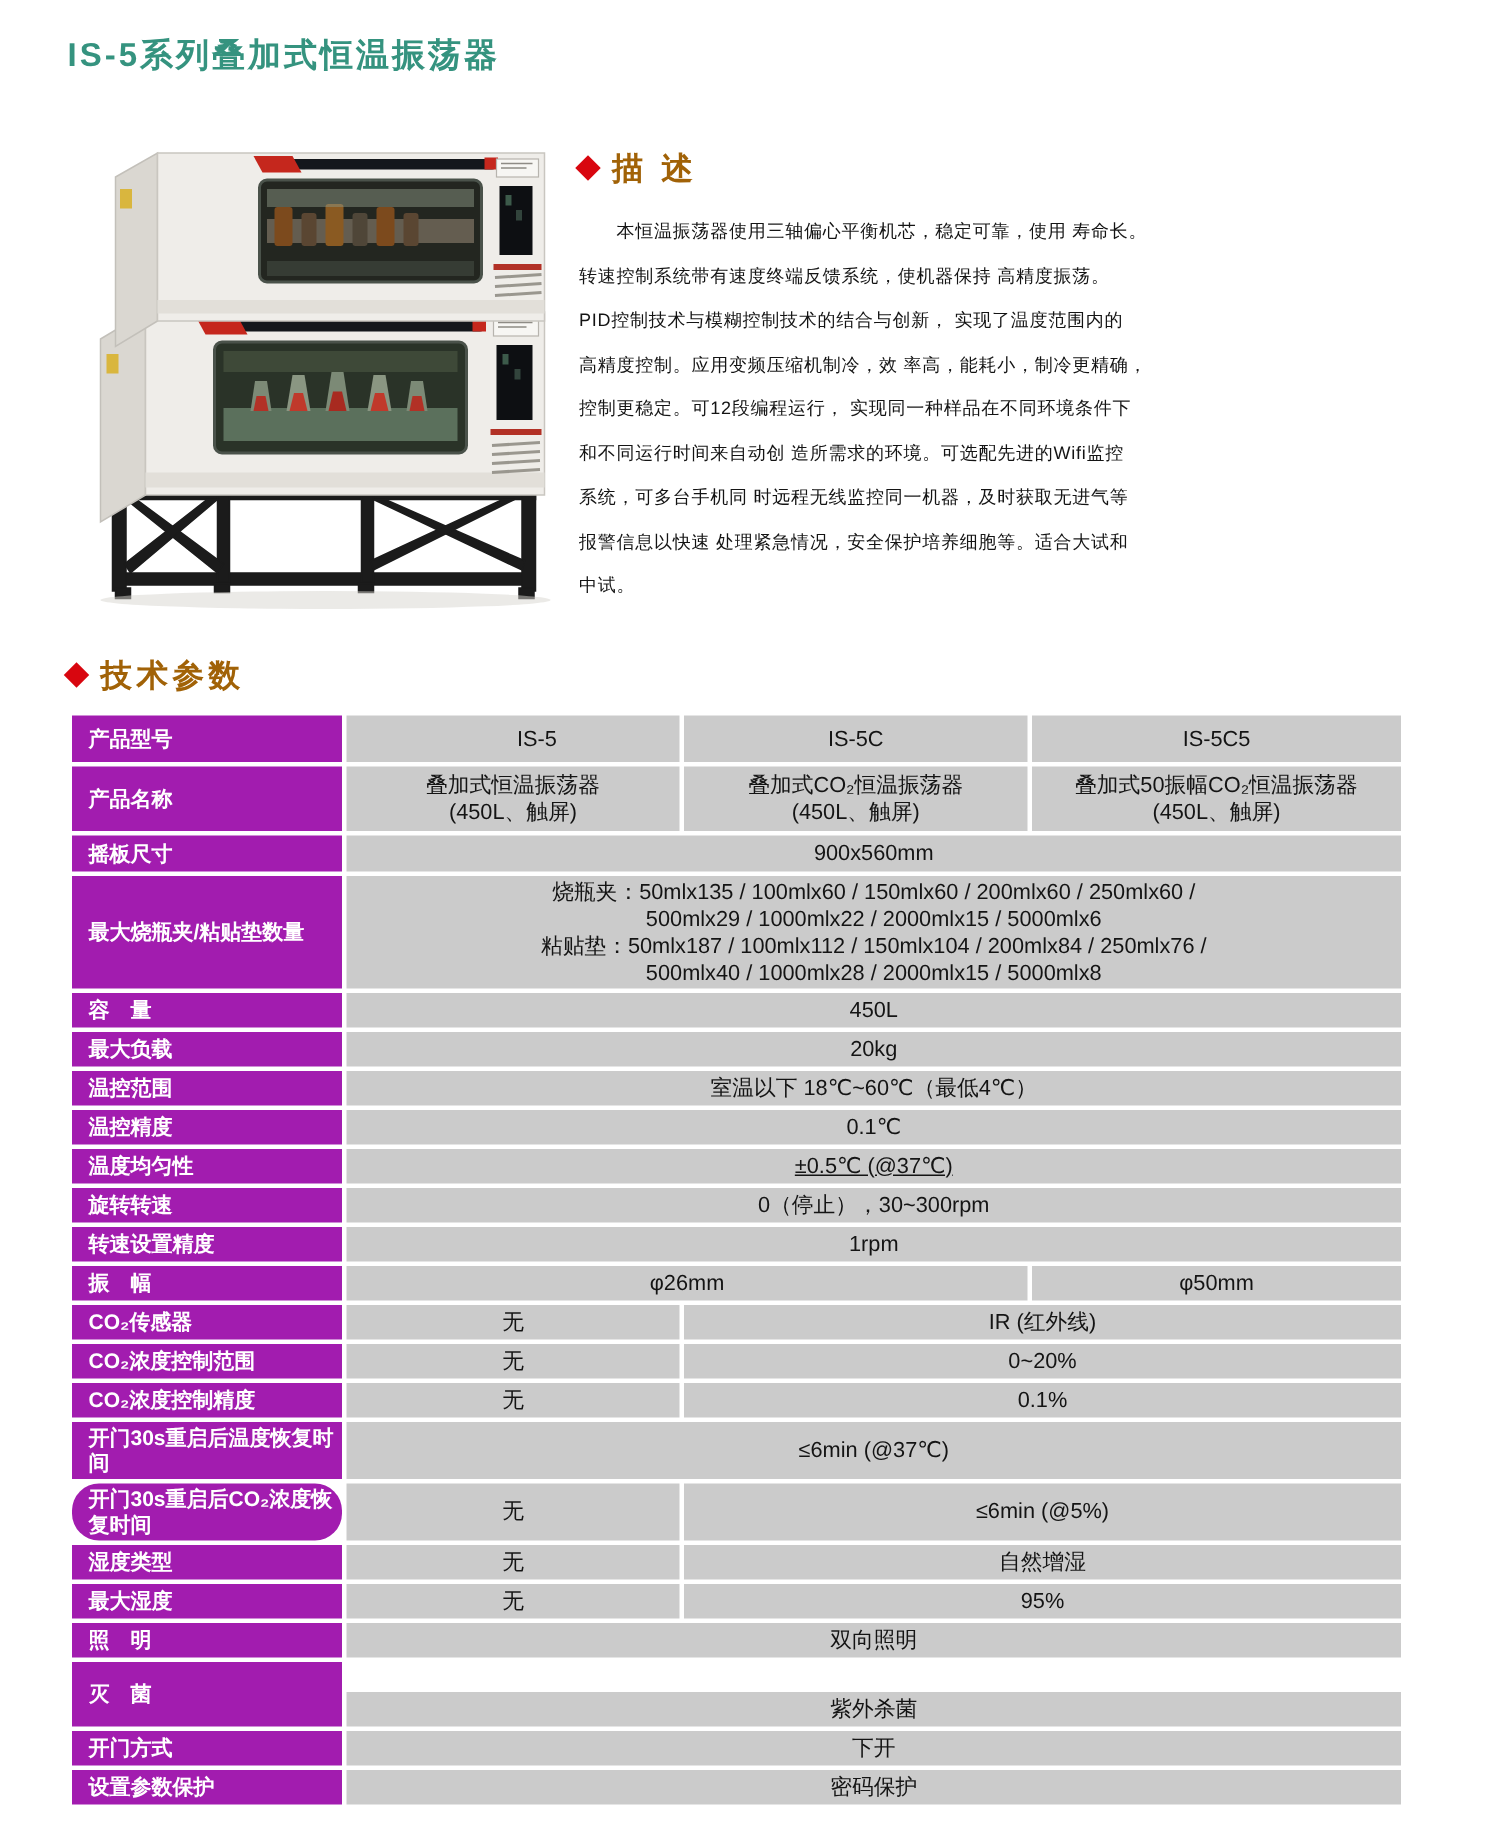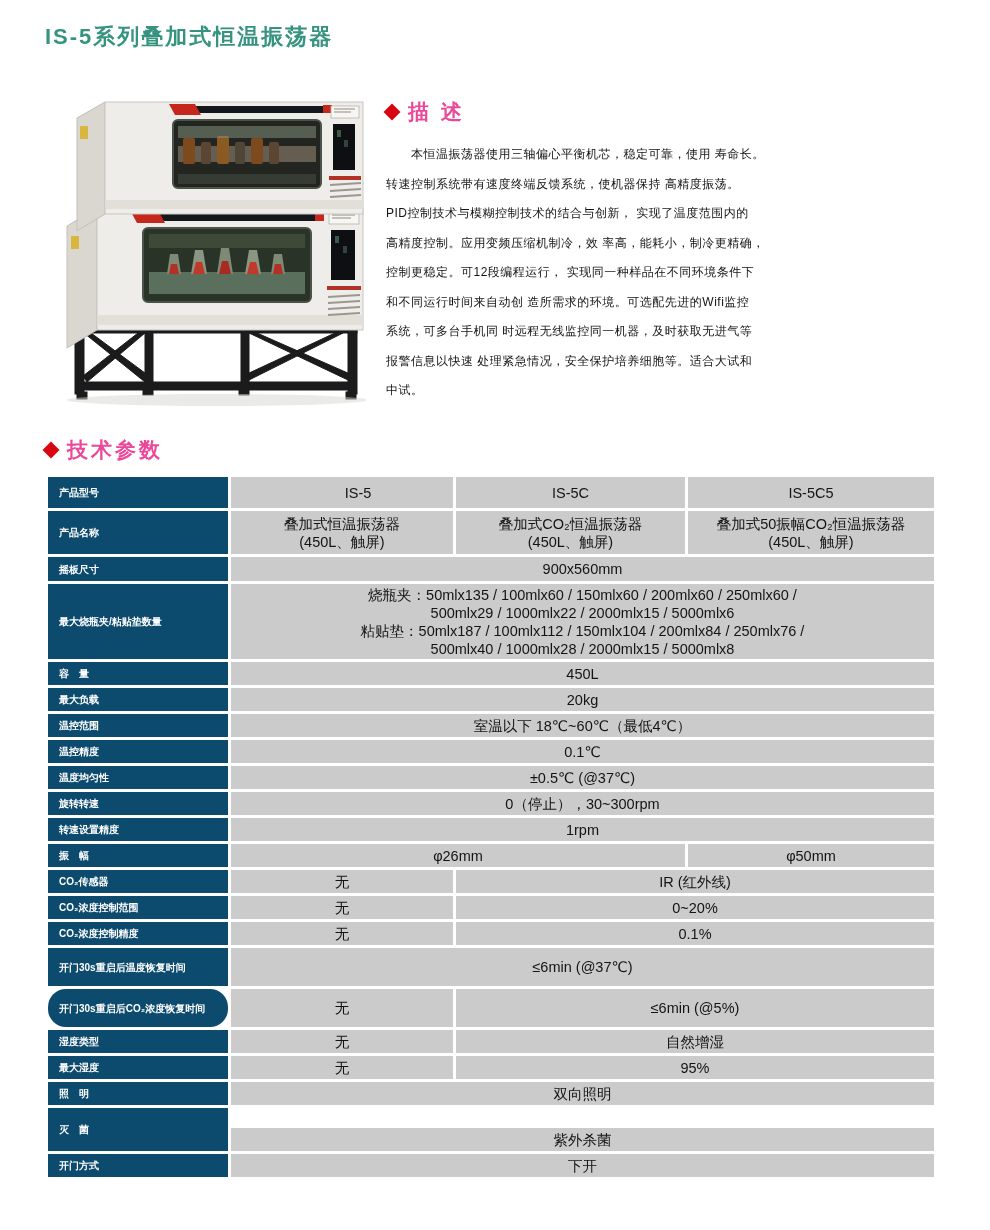--- a/index.html
+++ b/index.html
@@ -14,32 +14,32 @@
   }
   
   .photo{position:absolute;left:25px;top:86px;width:360px;height:325px;}
   
   .desc{position:absolute;left:386px;top:98px;width:556px;}
   .sec-head{display:flex;align-items:center;gap:10px;}
   .diamond{
     width:12px;height:12px;background:#d8060f;transform:rotate(45deg);
     display:inline-block;flex:0 0 12px;
   }
-  .sec-head .txt{font-size:21px;font-weight:bold;color:#ec4899;letter-spacing:3px;}
+  .sec-head .txt{font-size:21px;font-weight:bold;color:#a16207;letter-spacing:3px;}
   .desc-body{
     margin-top:14px;font-size:12px;line-height:29.5px;color:#141414;
     white-space:pre-line;letter-spacing:0.5px;font-weight:500;
   }
   
   .specs-head{position:absolute;left:45px;top:436px;}
   .spec-table{position:absolute;left:48px;top:477px;width:886px;}
   .trow{display:flex;gap:3px;margin-bottom:3px;}
   .tlabel{
-    width:180px;flex:0 0 180px;background:#0c4a6e;color:#ffffff;
-    font-size:10px;font-weight:bold;display:flex;align-items:center;
+    width:180px;flex:0 0 180px;background:#a21caf;color:#ffffff;
+    font-size:14px;font-weight:bold;display:flex;align-items:center;
     padding-left:11px;box-sizing:border-box;line-height:17px;
   }
   .tcell{
     background:#cbcbcb;color:#141414;font-size:14.5px;
     display:flex;align-items:center;justify-content:center;text-align:center;
     white-space:pre-line;box-sizing:border-box;line-height:18px;font-weight:500;
   }
 </style>
 </head>
 <body>
@@ -215,21 +215,21 @@
     <div class="trow">
       <div class="tlabel" style="min-height: 23px;">温控范围</div>
       <div class="tcell" style="width: 703px; flex: 0 0 703px; min-height: 23px;">室温以下 18℃~60℃（最低4℃）</div>
     </div>
     <div class="trow">
       <div class="tlabel" style="min-height: 23px;">温控精度</div>
       <div class="tcell" style="width: 703px; flex: 0 0 703px; min-height: 23px;">0.1℃</div>
     </div>
     <div class="trow">
       <div class="tlabel" style="min-height: 23px;">温度均匀性</div>
-      <div class="tcell" style="width: 703px; flex: 0 0 703px; min-height: 23px;">±0.5℃ (@37℃)</div>
+      <div class="tcell" style="width: 703px; flex: 0 0 703px; min-height: 23px; text-decoration: underline;">±0.5℃ (@37℃)</div>
     </div>
     <div class="trow">
       <div class="tlabel" style="min-height: 23px;">旋转转速</div>
       <div class="tcell" style="width: 703px; flex: 0 0 703px; min-height: 23px;">0（停止），30~300rpm</div>
     </div>
     <div class="trow">
       <div class="tlabel" style="min-height: 23px;">转速设置精度</div>
       <div class="tcell" style="width: 703px; flex: 0 0 703px; min-height: 23px;">1rpm</div>
     </div>
     <div class="trow">
@@ -276,13 +276,17 @@
       <div class="tcell" style="width: 703px; flex: 0 0 703px; min-height: 23px;">双向照明</div>
     </div>
     <div class="trow">
       <div class="tlabel" style="min-height: 23px;">灭　菌</div>
       <div class="tcell" style="width: 703px; flex: 0 0 703px; min-height: 23px; margin-top: 20px;">紫外杀菌</div>
     </div>
     <div class="trow">
       <div class="tlabel" style="min-height: 23px;">开门方式</div>
       <div class="tcell" style="width: 703px; flex: 0 0 703px; min-height: 23px;">下开</div>
     </div>
+    <div class="trow">
+      <div class="tlabel" style="min-height: 23px;">设置参数保护</div>
+      <div class="tcell" style="width: 703px; flex: 0 0 703px; min-height: 23px;">密码保护</div>
+    </div>
   </div>
 
 </body></html>

